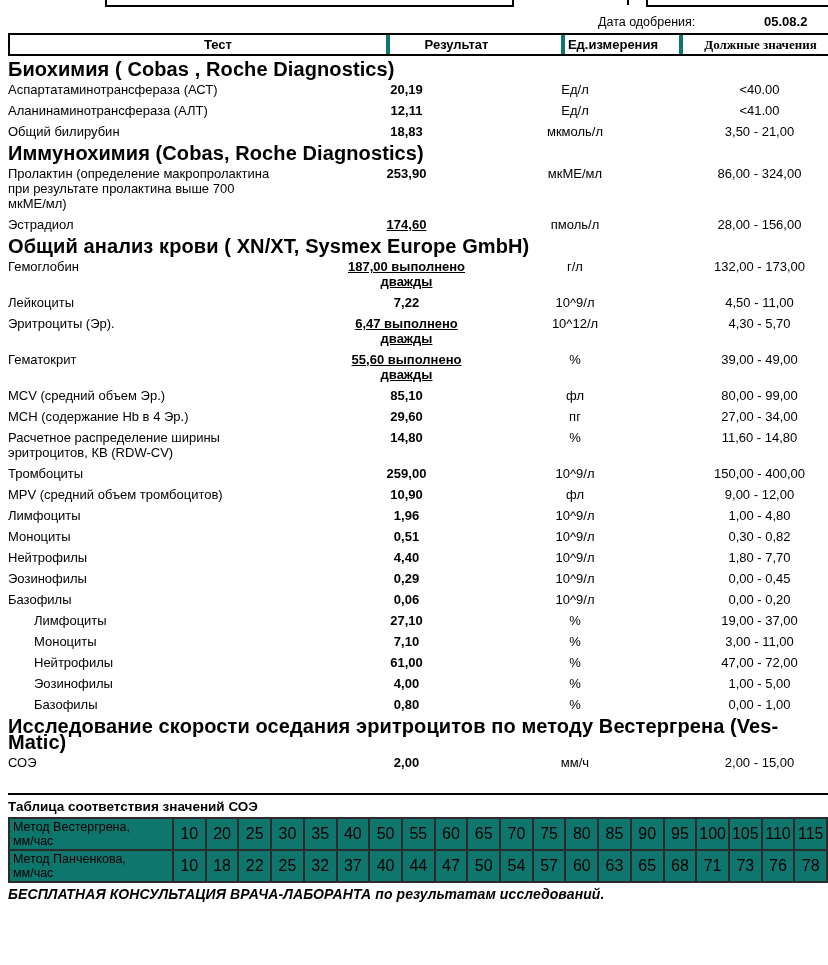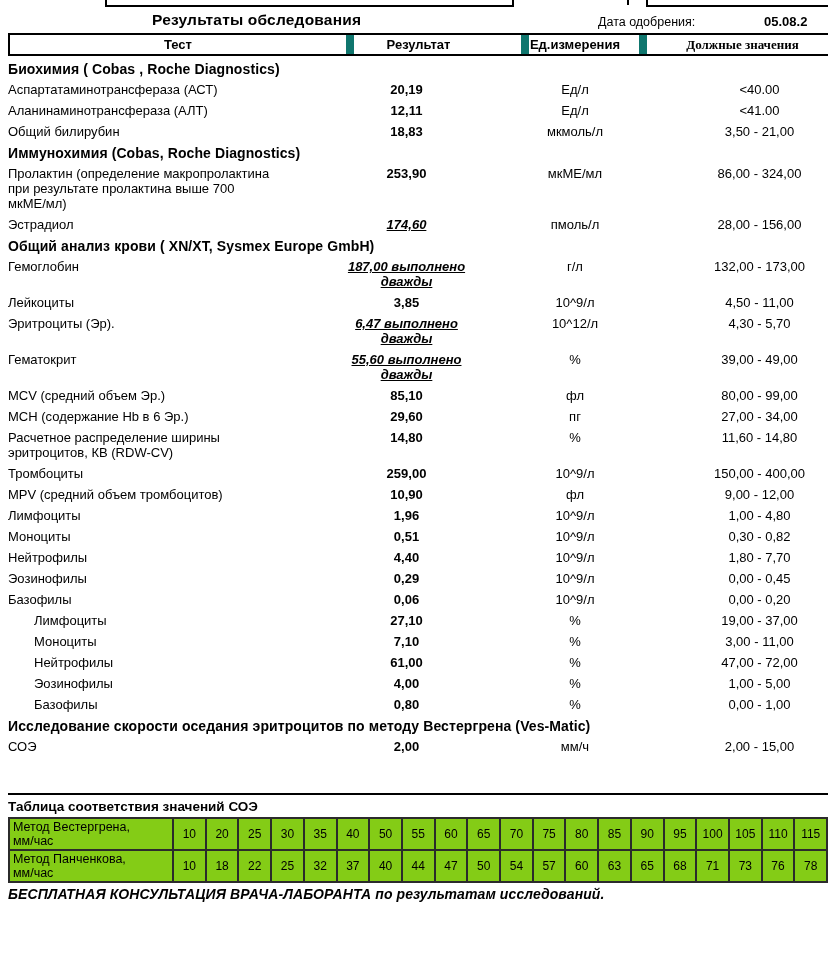--- a/index.html
+++ b/index.html
@@ -21,58 +21,57 @@
   .doc-title  { position:absolute; left:152px; top:11px; font-size:15.5px; font-weight:bold; letter-spacing:.2px; }
   .date-label { position:absolute; left:598px; top:15px; font-size:12.5px;text-align:right; }
   .date-value { position:absolute; left:764px; top:14px; font-size:13px; font-weight:bold; }
 
   
   .rheader {
     position:absolute; left:8px; top:33px; width:822px; height:23px;
     border:2px solid #000; display:flex; font-weight:bold; font-size:13px; background:#fff;
   }
   .hc { display:flex; align-items:center; justify-content:center; height:100%; }
-  .hc + .hc { border-left:8px solid #0f766e; }
-  .hc-name   { width:336px; }
+  .hc + .hc { border-left:4px solid #0f766e; }
+  .hc-name   { width:336px;margin-left:40px; }
   .hc-result { width:175px; padding-right:38px; }
   .hc-unit   { width:118px; padding-right:18px; }
   .hc-range  { flex:1; padding-left:10px;font-family:Liberation Serif, serif; }
 
   
   .rbody { position:absolute; left:8px; top:58px; width:820px; }
-  .section-row { font-weight:bold; font-size:14px; line-height:16px; padding:3px 0 2px 0; letter-spacing:.1px; }
+  .section-row { font-weight:bold; font-size:20px; line-height:16px; padding:3px 0 2px 0; letter-spacing:.1px; }
   .test-row { display:flex; align-items:flex-start; font-size:13px; line-height:15px; padding:3px 0; }
   .c-name   { width:330px; padding-right:28px; white-space:pre-line; }
   .c-name.indent { padding-left:26px; }
   .c-result { width:175px; padding-right:38px; text-align:center; font-weight:bold; white-space:pre-line; }
   .c-unit   { width:142px; padding-right:18px; text-align:center; }
   .c-range  { flex:1; padding-left:36px; text-align:center; }
-  .u { text-decoration:underline;font-style:italic; }
+  .u { text-decoration:underline; }
 
   
   .hr-thick  { position:absolute; left:8px; top:793px; width:820px; height:2px; background:#000; }
   .esr-title { position:absolute; left:8px; top:799px; font-size:13.5px; font-weight:bold; }
-  .esr-table { position:absolute; left:8px; top:817px; width:820px; border:2px solid #2b2b2b; background:#84cc16; }
+  .esr-table { position:absolute; left:8px; top:817px; width:820px; border:2px solid #2b2b2b; background:#0f766e; }
   .esr-row   { display:flex; }
   .esr-row + .esr-row { border-top:2px solid #2b2b2b; }
   .esr-label { width:162px; font-size:12.5px; line-height:14px; padding:1px 2px 1px 3px; white-space:pre-line; }
-  .esr-cell  { flex:1; border-left:2px solid #2b2b2b; display:flex; align-items:center; justify-content:center; font-size:12px; min-height:30px; }
+  .esr-cell  { flex:1; border-left:2px solid #2b2b2b; display:flex; align-items:center; justify-content:center; font-size:16px; min-height:30px; }
 
   .footer-note { position:absolute; left:8px; top:886px; font-size:14px; font-weight:bold; font-style:italic; letter-spacing:.1px; }
 </style>
 </head>
 <body>
 
 <div class="page">
 
   <div class="topbox box-a"></div>
   <div class="topbox box-b"></div>
   <div class="tick"></div>
 
-  <div class="doc-title">Результаты обследования</div>
   <div class="date-label">Дата одобрения:</div>
   <div class="date-value">05.08.2</div>
 
   <div class="rheader">
     <div class="hc hc-name">Тест</div>
     <div class="hc hc-result">Результат</div>
     <div class="hc hc-unit">Ед.измерения</div>
     <div class="hc hc-range">Должные значения</div>
   </div>
 
@@ -114,21 +113,21 @@
       <div class="section-row">Общий анализ крови ( XN/XT, Sysmex  Europe GmbH)</div>
       <div class="test-row">
         <div class="c-name">Гемоглобин</div>
         <div class="c-result u">187,00 выполнено
 дважды</div>
         <div class="c-unit">г/л</div>
         <div class="c-range">132,00 - 173,00</div>
       </div>
       <div class="test-row">
         <div class="c-name">Лейкоциты</div>
-        <div class="c-result">3,85</div>
+        <div class="c-result">7,22</div>
         <div class="c-unit">10^9/л</div>
         <div class="c-range">4,50 - 11,00</div>
       </div>
       <div class="test-row">
         <div class="c-name">Эритроциты (Эр).</div>
         <div class="c-result u">6,47 выполнено
 дважды</div>
         <div class="c-unit">10^12/л</div>
         <div class="c-range">4,30 - 5,70</div>
       </div>
@@ -139,21 +138,21 @@
         <div class="c-unit">%</div>
         <div class="c-range">39,00 - 49,00</div>
       </div>
       <div class="test-row">
         <div class="c-name">MCV (средний объем Эр.)</div>
         <div class="c-result">85,10</div>
         <div class="c-unit">фл</div>
         <div class="c-range">80,00 - 99,00</div>
       </div>
       <div class="test-row">
-        <div class="c-name">MCH (содержание Hb в 6 Эр.)</div>
+        <div class="c-name">MCH (содержание Hb в 4 Эр.)</div>
         <div class="c-result">29,60</div>
         <div class="c-unit">пг</div>
         <div class="c-range">27,00 - 34,00</div>
       </div>
       <div class="test-row">
         <div class="c-name">Расчетное распределение ширины
 эритроцитов, КВ (RDW-CV)</div>
         <div class="c-result">14,80</div>
         <div class="c-unit">%</div>
         <div class="c-range">11,60 - 14,80</div>

